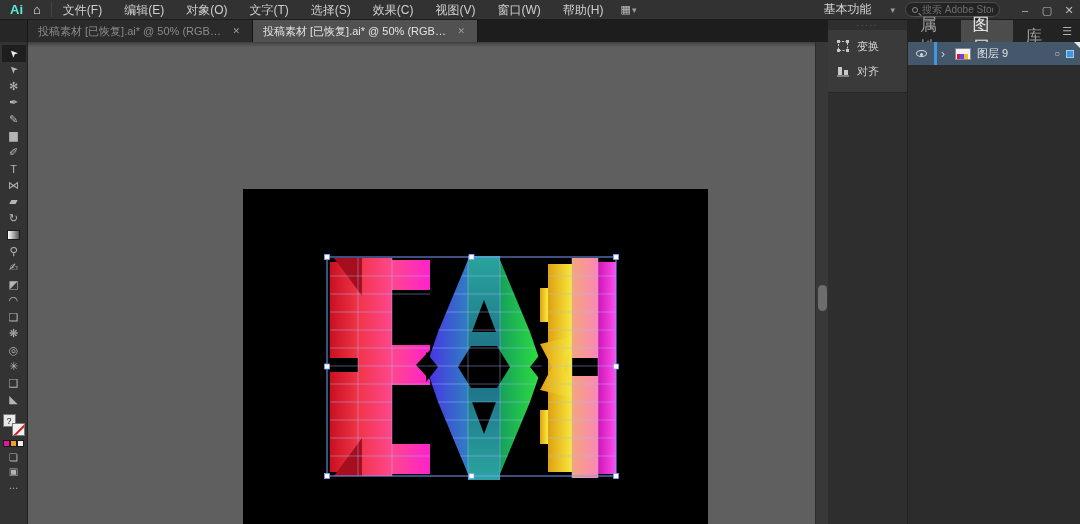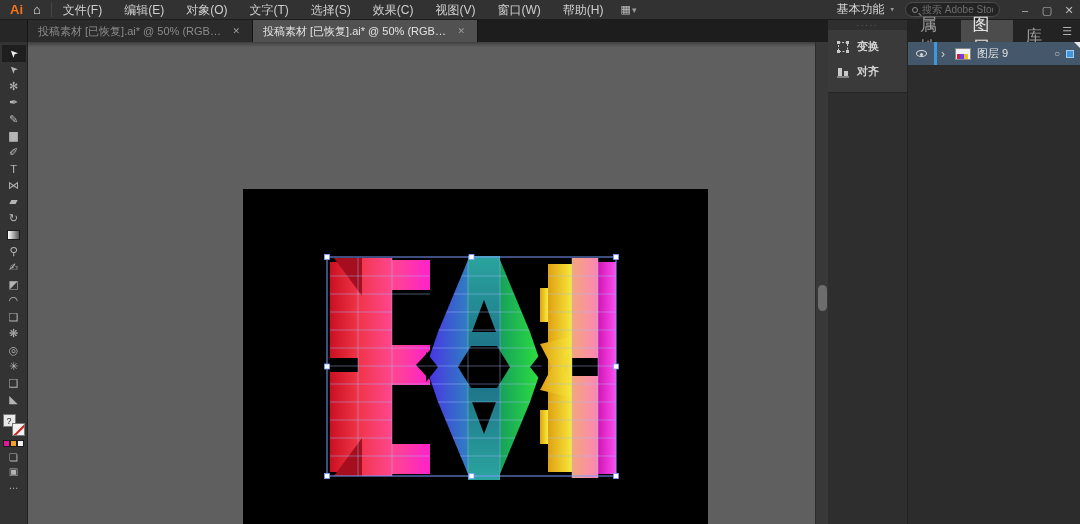--- a/index.html
+++ b/index.html
@@ -3,27 +3,27 @@
 <meta charset="utf-8">
 <style>
   * { margin:0; padding:0; box-sizing:border-box; }
   html,body { width:1080px; height:524px; overflow:hidden; background:#1a1a1a;
     font-family:"Liberation Sans","DejaVu Sans",sans-serif; }
   .window { width:1080px; height:524px; display:flex; flex-direction:column; }
 
   
   .menubar { height:20px; background:#323232; display:flex; align-items:center;
     color:#cfcfcf; font-size:12px; flex:0 0 20px; border-bottom:1px solid #1c1c1c; }
-  .ai-logo { color:#f97316; font-weight:bold; font-size:13px; padding:0 8px 0 10px; }
+  .ai-logo { color:#5eead4; font-weight:bold; font-size:13px; padding:0 8px 0 10px; }
   .home-ic { color:#e8e8e8; font-size:13px; padding:0 10px 0 2px; border-right:1px solid #454545; }
   .menus { display:flex; }
   .menu-item { padding:0 11px; line-height:20px; cursor:default; }
   .arrange-ic { margin-left:6px; color:#bdbdbd; font-size:11px; letter-spacing:1px; }
   .mb-spacer { flex:1; }
-  .workspace { display:flex; align-items:center; gap:5px; padding:0 10px; color:#d6d6d6;font-family:Liberation Mono, monospace; }
+  .workspace { display:flex; align-items:center; gap:19px; padding:0 10px; color:#d6d6d6; }
   .chev { font-size:9px; color:#9a9a9a; }
   .searchbox { width:95px; height:15px; background:#232323; border:1px solid #4c4c4c;
     border-radius:8px; display:flex; align-items:center; padding:0 6px; gap:4px; margin-right:14px; }
   .mag { width:6px; height:6px; border:1px solid #8a8a8a; border-radius:50%; position:relative; flex:0 0 auto; }
   .mag:after { content:""; position:absolute; width:4px; height:1px; background:#8a8a8a;
     transform:rotate(45deg); left:5px; top:6px; }
   .searchtext { color:#6f6f6f; font-size:10px; white-space:nowrap; overflow:hidden; }
   .winbtns { display:flex; gap:0; }
   .winbtn { width:22px; text-align:center; color:#bdbdbd; font-size:11px; line-height:20px; }
 
@@ -71,21 +71,21 @@
     background:linear-gradient(#3f3f3f,rgba(95,95,95,0)); }
   .vscroll { position:absolute; right:0; top:0; bottom:0; width:13px; background:#383838;
     border-left:1px solid #2c2c2c; }
   .vthumb { position:absolute; left:2px; width:9px; top:243px; height:26px; background:#6d6d6d; border-radius:5px; }
 
   
   .east { width:252px; display:flex; background:#2e2e2e; }
   .dock { width:80px; background:#2e2e2e; border-right:1px solid #222; display:flex; flex-direction:column; }
   .dock-dots { text-align:center; color:#6d6d6d; font-size:7px; letter-spacing:2px; line-height:8px; padding-top:2px; }
   .dock-group { background:#3a3a3a; padding:4px 0 8px 0; border-bottom:1px solid #262626; }
-  .dock-item { display:flex; align-items:center; gap:7px; padding:5px 8px; color:#d4d4d4; font-size:11px;font-weight:bold; }
+  .dock-item { display:flex; gap:7px; padding:5px 8px; color:#d4d4d4; font-size:11px; }
   .dock-item svg { flex:0 0 auto; }
 
   .panelcol { flex:1; display:flex; flex-direction:column; background:#2c2c2c; }
   .panel-tabs { height:22px; display:flex; background:#232323; align-items:stretch; flex:0 0 22px; }
   .panel-tab { padding:16px 12px; display:flex; align-items:center; font-size:17px; color:#9a9a9a; }
   .panel-tab.active { background:#4c4c4c; color:#e2e2e2; }
   .panel-menu { margin-left:auto; color:#b0b0b0; font-size:11px; display:flex; align-items:center; padding:0 8px; }
 
   .layer-row { height:23px; display:flex; align-items:center; background:#45586b; position:relative; flex:0 0 23px; }
   .eyebox { width:26px; display:flex; justify-content:center; }

